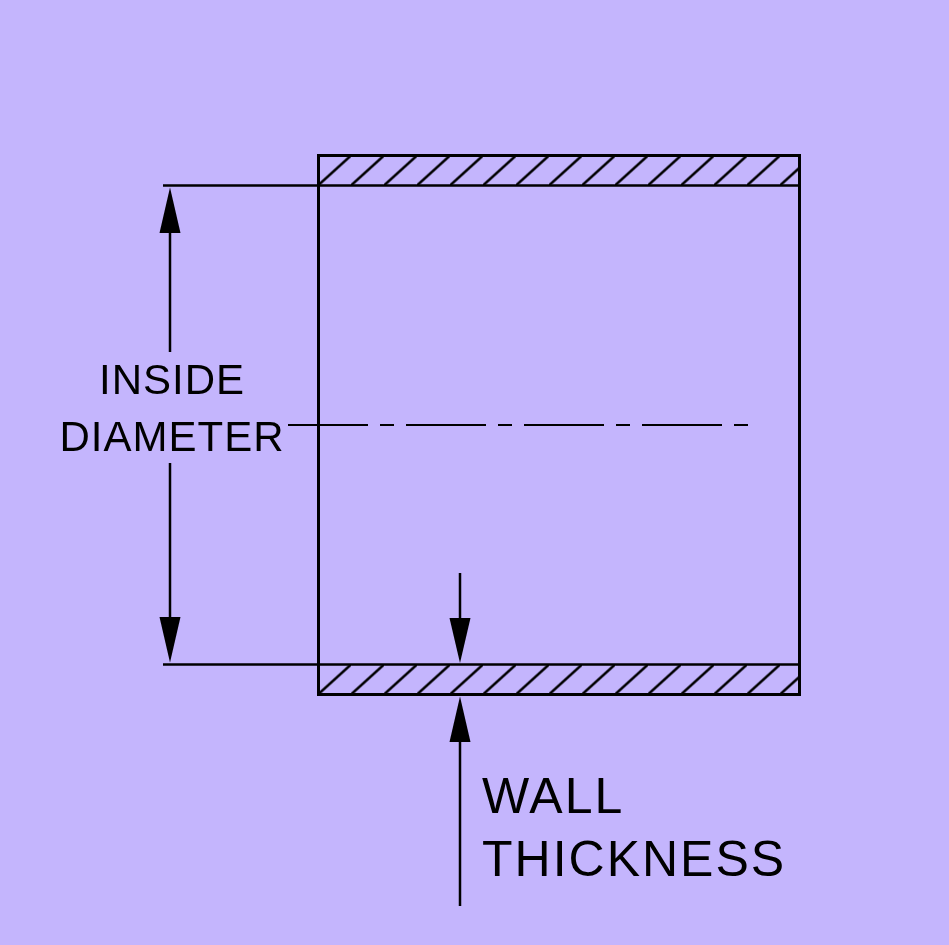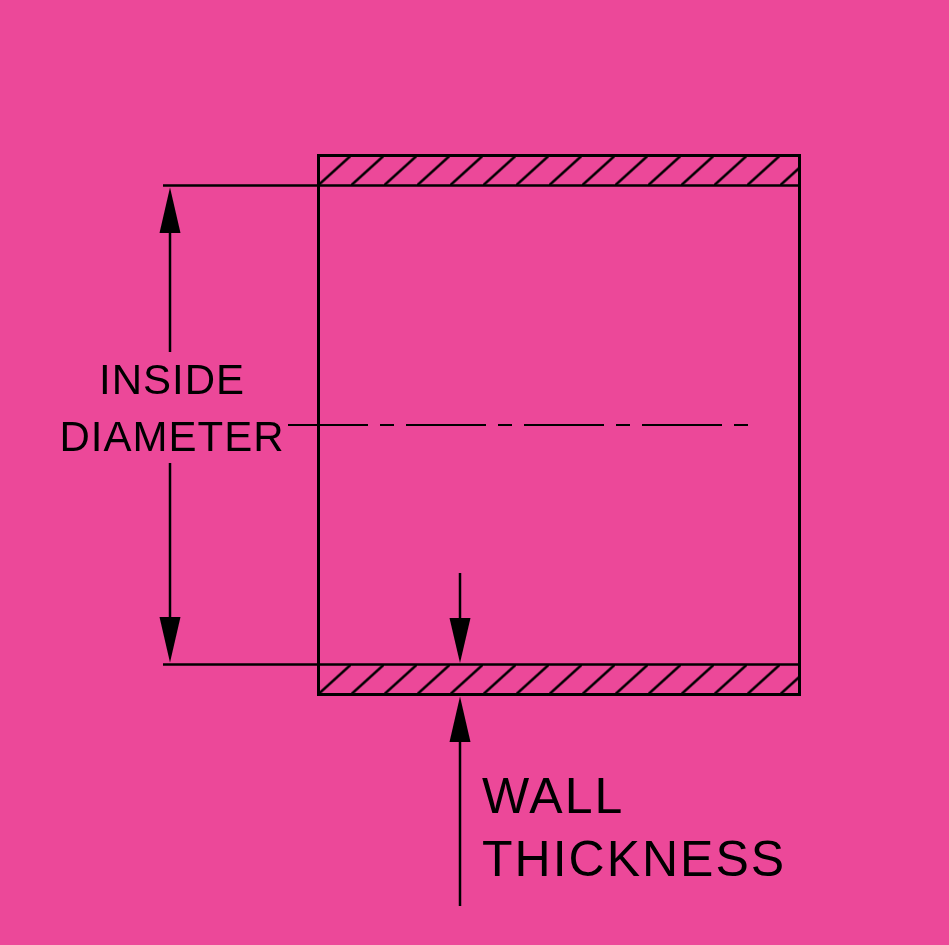--- a/index.html
+++ b/index.html
@@ -4,21 +4,21 @@
 <style>
   html, body {
     margin: 0;
     padding: 0;
     background: #ffffff;
   }
   .canvas {
     position: relative;
     width: 949px;
     height: 945px;
-    background: #ec4899;
+    background: #c4b5fd;
     overflow: hidden;
   }
   svg {
     display: block;
   }
   text {
     font-family: "Liberation Sans", sans-serif;
     fill: #000000;
   }
   .label-id {

